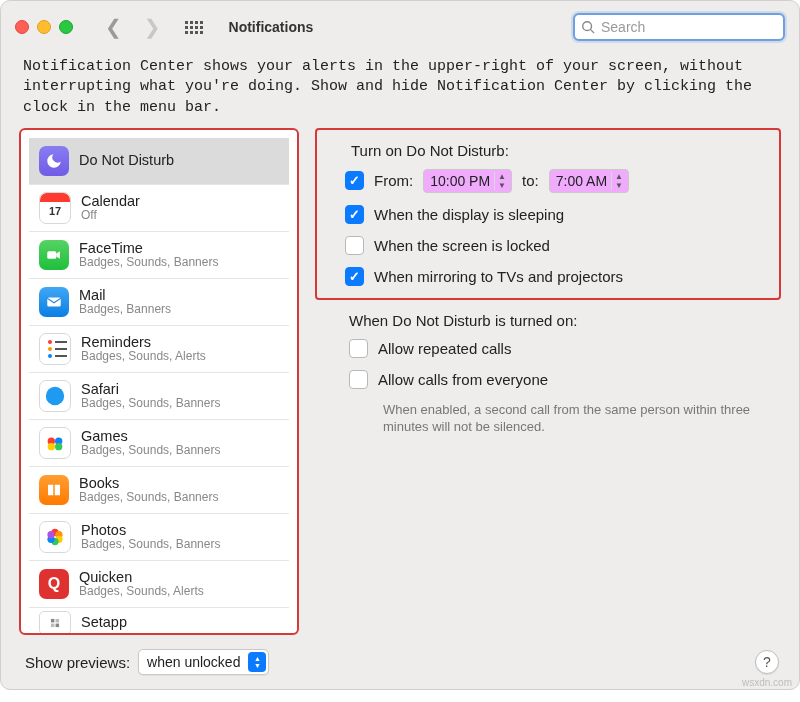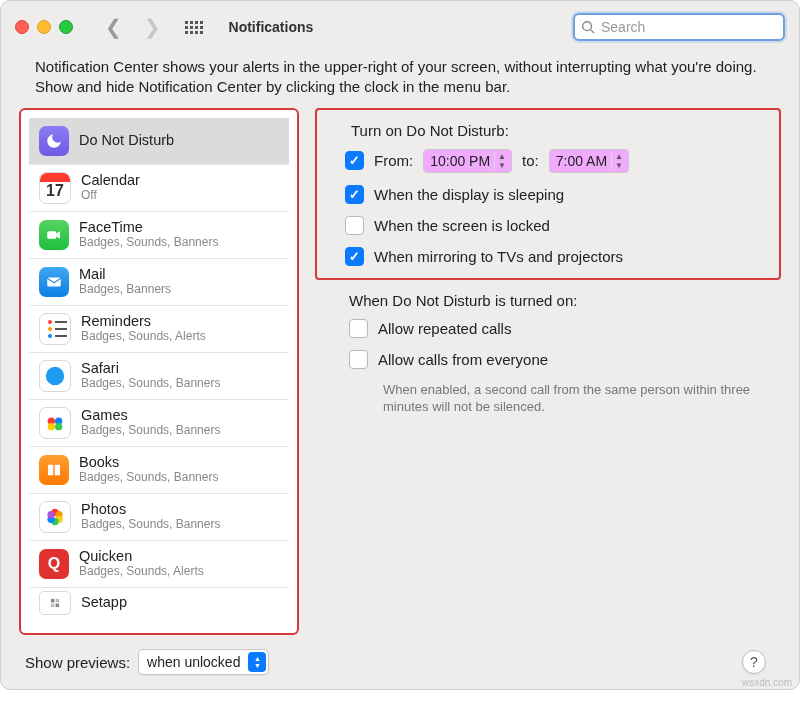--- a/index.html
+++ b/index.html
@@ -42,23 +42,24 @@
     border:2px solid #6e9fe0; border-radius:6px;
     background:#fff;
     padding:0 6px;
     box-shadow: 0 0 0 2px rgba(110,159,224,.25);
   }
   .search svg{width:14px;height:14px; color:#888; flex:0 0 auto;}
   .search input{border:none;outline:none;font-size:14px;margin-left:4px;width:100%;color:#333;}
   .search input::placeholder{color:#9a9a9a;}
   
   .intro {
-    padding: 4px 22px 10px 34px;
+    padding: 4px 22px 10px 22px;
     font-size:15px; line-height:1.35;
     color:#222;
+    font-family:Liberation Mono, monospace;
   }
   
   .main {
     flex:1; display:flex; gap:16px;
     padding: 0 18px 6px 18px;
     min-height:0;
   }
   .sidebar {
     width:276px; flex:0 0 276px;
     border:2px solid #d53a3a;
@@ -85,21 +86,21 @@
   .app-row .texts{display:flex;flex-direction:column;line-height:1.15;}
   .app-row .name{font-size:14.5px;color:#222;}
   .app-row .sub{font-size:12px;color:#888;}
   .app-row.selected{background:#dcdbdb;}
   .app-row.selected .name{font-weight:500;}
   .app-row:last-child{border-bottom:none;}
   
   .ic-dnd{background:linear-gradient(#8a7cf2,#6e5ce6);}
   .ic-cal{background:#fff;border:1px solid #d8d8d8;color:#333;position:relative;}
   .ic-cal::before{content:"";position:absolute;top:0;left:0;right:0;height:9px;background:#ff3b30;border-radius:7px 7px 0 0;}
-  .ic-cal span{position:relative;font-size:16px;font-weight:700;color:#333;margin-top:6px;}
+  .ic-cal span{position:relative;font-size:11px;font-weight:700;color:#333;margin-top:6px;}
   .ic-ft{background:linear-gradient(#56d364,#1fbf3c);}
   .ic-mail{background:linear-gradient(#3fa8f4,#0c7ee4);}
   .ic-rem{background:#fff;border:1px solid #d8d8d8;}
   .ic-saf{background:#fff;border:1px solid #d8d8d8;}
   .ic-games{background:#fff;border:1px solid #d8d8d8;}
   .ic-books{background:linear-gradient(#ff9e33,#ff7a00);}
   .ic-photos{background:#fff;border:1px solid #d8d8d8;}
   .ic-quicken{background:#e03131;}
   .ic-setapp{background:#fff;border:1px solid #d8d8d8;}
   .ic-rem .dots{display:flex;flex-direction:column;gap:3px;align-items:flex-start;margin-left:4px;}
@@ -135,21 +136,21 @@
   .checkbox.checked::after{content:"✓";color:#fff;font-size:13px;font-weight:700;line-height:1;}
   .time-field{
     display:inline-flex;align-items:center;
     border:1px solid #c9c9c9;border-radius:4px;
     background:#f0abfc;height:22px;padding:0 2px 0 6px;font-size:14px;
   }
   .stepper{display:flex;flex-direction:column;margin-left:4px;border-left:1px solid #d9d9d9;}
   .stepper span{font-size:8px;line-height:9px;padding:0 3px;color:#555;cursor:default;}
   .footer{
     display:flex;align-items:center;
-    padding:8px 33px 14px 24px;
+    padding:8px 20px 14px 24px;
     gap:8px;
   }
   .select{
     display:inline-flex;align-items:center;
     background:#fff;border:1px solid #c8c8c8;border-radius:5px;
     height:24px;padding:0 2px 0 8px;font-size:14px;
     box-shadow:0 1px 1px rgba(0,0,0,.06);
   }
   .select .knob{
     background:#0a7aff;color:#fff;border-radius:4px;

